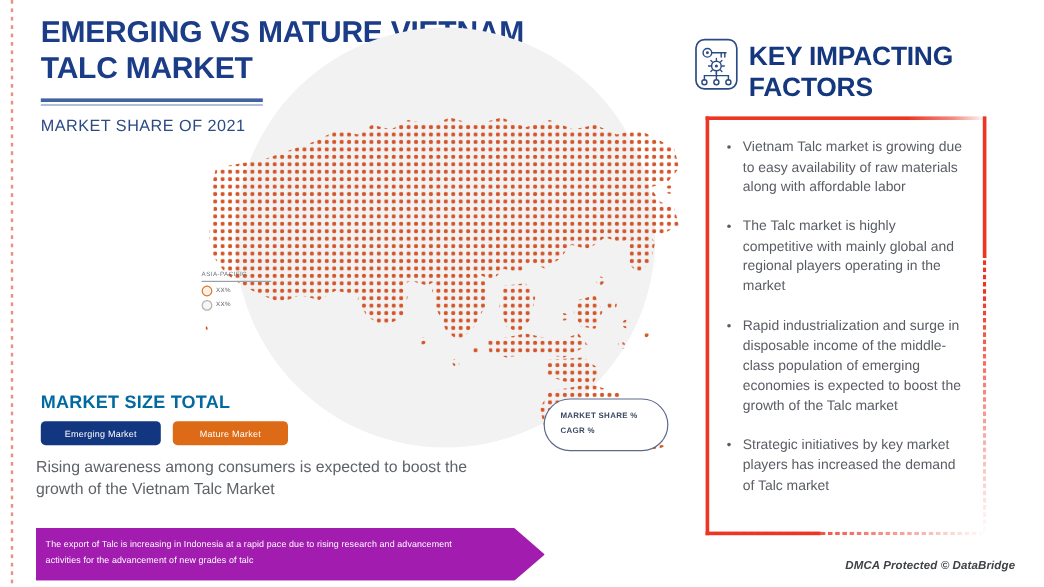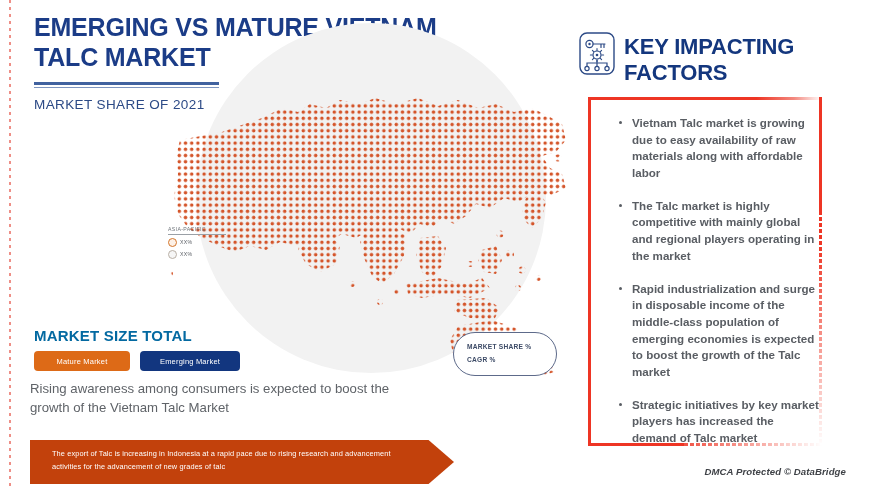--- a/index.html
+++ b/index.html
@@ -182,24 +182,24 @@
     color: #5f6368;
   }
 
   
   .arrow-banner {
     position: absolute;
     left: 30px;
     top: 440px;
     width: 424px;
     height: 44px;
-    background: #c2410c;
+    background: #a21caf;
     clip-path: polygon(0 0, 94% 0, 100% 50%, 94% 100%, 0 100%);
     box-sizing: border-box;
-    padding: 8px 0 0 22px;
+    padding: 8px 0 0 8px;
   }
   .arrow-banner .banner-text {
     color: #ffffff;
     font-size: 7.4px;
     line-height: 1.75;
     width: 340px;
     letter-spacing: .1px;
   }
 
   
@@ -259,27 +259,26 @@
     -webkit-mask-image: linear-gradient(to bottom, #000 0%, #000 42%, rgba(0,0,0,.35) 80%, rgba(0,0,0,0) 100%);
     mask-image: linear-gradient(to bottom, #000 0%, #000 42%, rgba(0,0,0,.35) 80%, rgba(0,0,0,0) 100%);
   }
   .factors-box .edge-right-solid {
     right: 0; top: 0; width: 3px; height: 118px;
     background: #ee3524;
   }
 
   .factors-list {
     position: absolute;
-    left: 30px;
+    left: 17px;
     top: 18px;
     width: 202px;
     margin: 0;
     padding: 0;
     list-style: none;
-    font-weight: bold;
   }
   .factors-list li {
     position: relative;
     padding-left: 14px;
     margin-bottom: 16px;
     font-size: 11.6px;
     line-height: 1.44;
     color: #595d63;
   }
   .factors-list li:before {
@@ -390,22 +389,22 @@
   </div>
 
   <div class="callout-pill">
     <div class="pill-line">MARKET SHARE %</div>
     <div class="pill-line">CAGR %</div>
   </div>
 
   <div class="mst-heading">MARKET SIZE TOTAL</div>
 
   <div class="legend-buttons">
+    <div class="lg-btn emerging">Emerging Market</div>
     <div class="lg-btn mature">Mature Market</div>
-    <div class="lg-btn emerging">Emerging Market</div>
   </div>
 
   <div class="lead-text">Rising awareness among consumers is expected to boost the growth of the Vietnam Talc Market</div>
 
   <div class="arrow-banner">
     <div class="banner-text">The export of Talc is increasing in Indonesia at a rapid pace due to rising research and advancement activities for the advancement of new grades of talc</div>
   </div>
 
   <div class="kif-icon">
     <svg width="38" height="45" viewBox="0 0 38 45" xmlns="http://www.w3.org/2000/svg">

